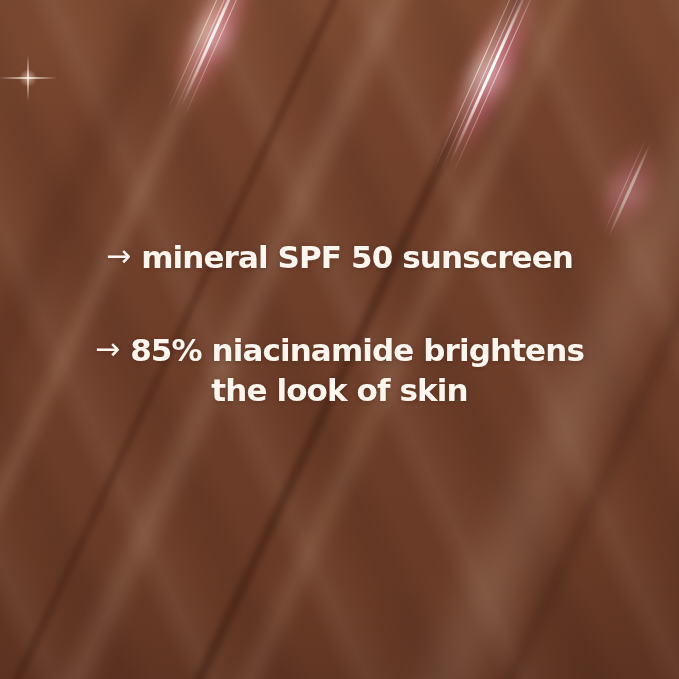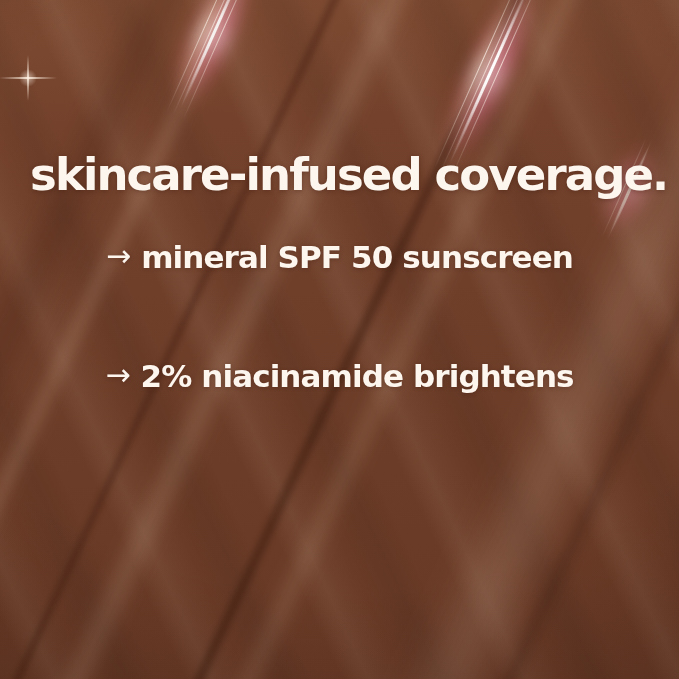--- a/index.html
+++ b/index.html
@@ -237,21 +237,21 @@
     width: 100%;
     text-align: center;
     color: #fdf6ef;
     font-family: "DejaVu Sans", sans-serif;
     font-weight: 700;
     font-size: 31px;
     letter-spacing: -0.9px;
     line-height: 1.27;
     text-shadow: 0 1px 4px rgba(52,20,9,0.30);
   }
-  #bullet-1 { margin-bottom: 80px; }
+  #bullet-1 { margin-bottom: 54px; }
   #bullet-2 { margin-bottom: 50px; }
 
   .bullet .arrow {
     display: inline-block;
     font-weight: 400;
     font-size: 30px;
     letter-spacing: 0;
     transform: translateY(-2px);
     margin-right: 10px;
   }
@@ -304,28 +304,28 @@
   </div>
 
   <div id="sparkle">
     <div class="glow"></div>
     <div class="ray ray-h"></div>
     <div class="ray ray-v"></div>
   </div>
 
   <div class="content">
 
-    <div id="headline">skincare-infused coverage.</div>
 
     <div class="bullets">
 
       <div class="bullet" id="bullet-1">
         <span class="arrow">→</span><span>mineral SPF 50 sunscreen</span>
       </div>
 
       <div class="bullet" id="bullet-2">
-        <span class="arrow">→</span><span>2% niacinamide brightens</span>
+        <span class="arrow">→</span><span>85% niacinamide brightens</span>
+        <span class="line2">the look of skin</span>
       </div>
 
 
     </div>
   </div>
 </div>
 
 </body></html>

